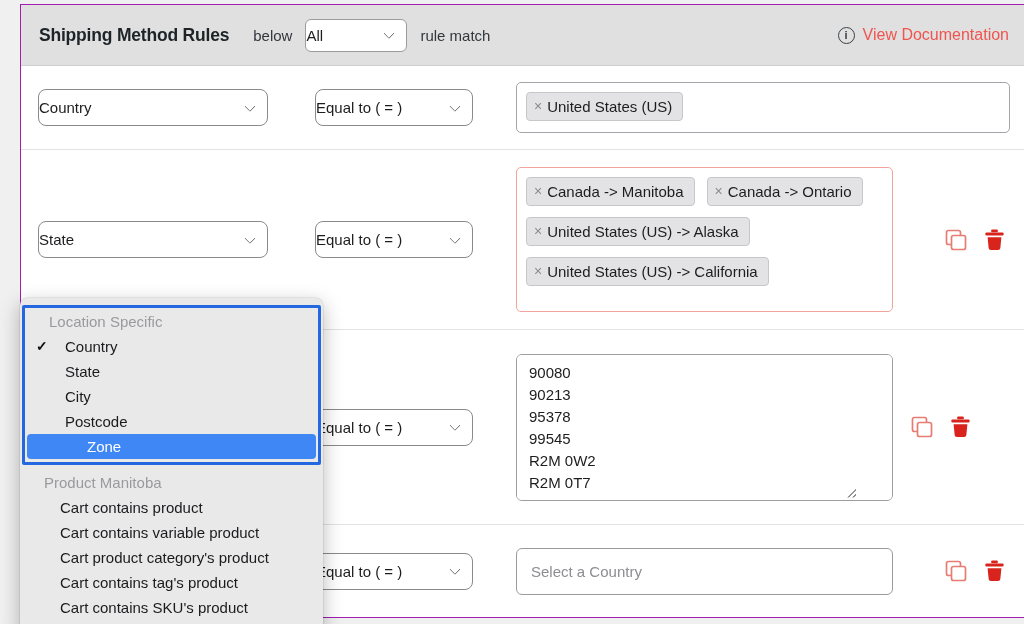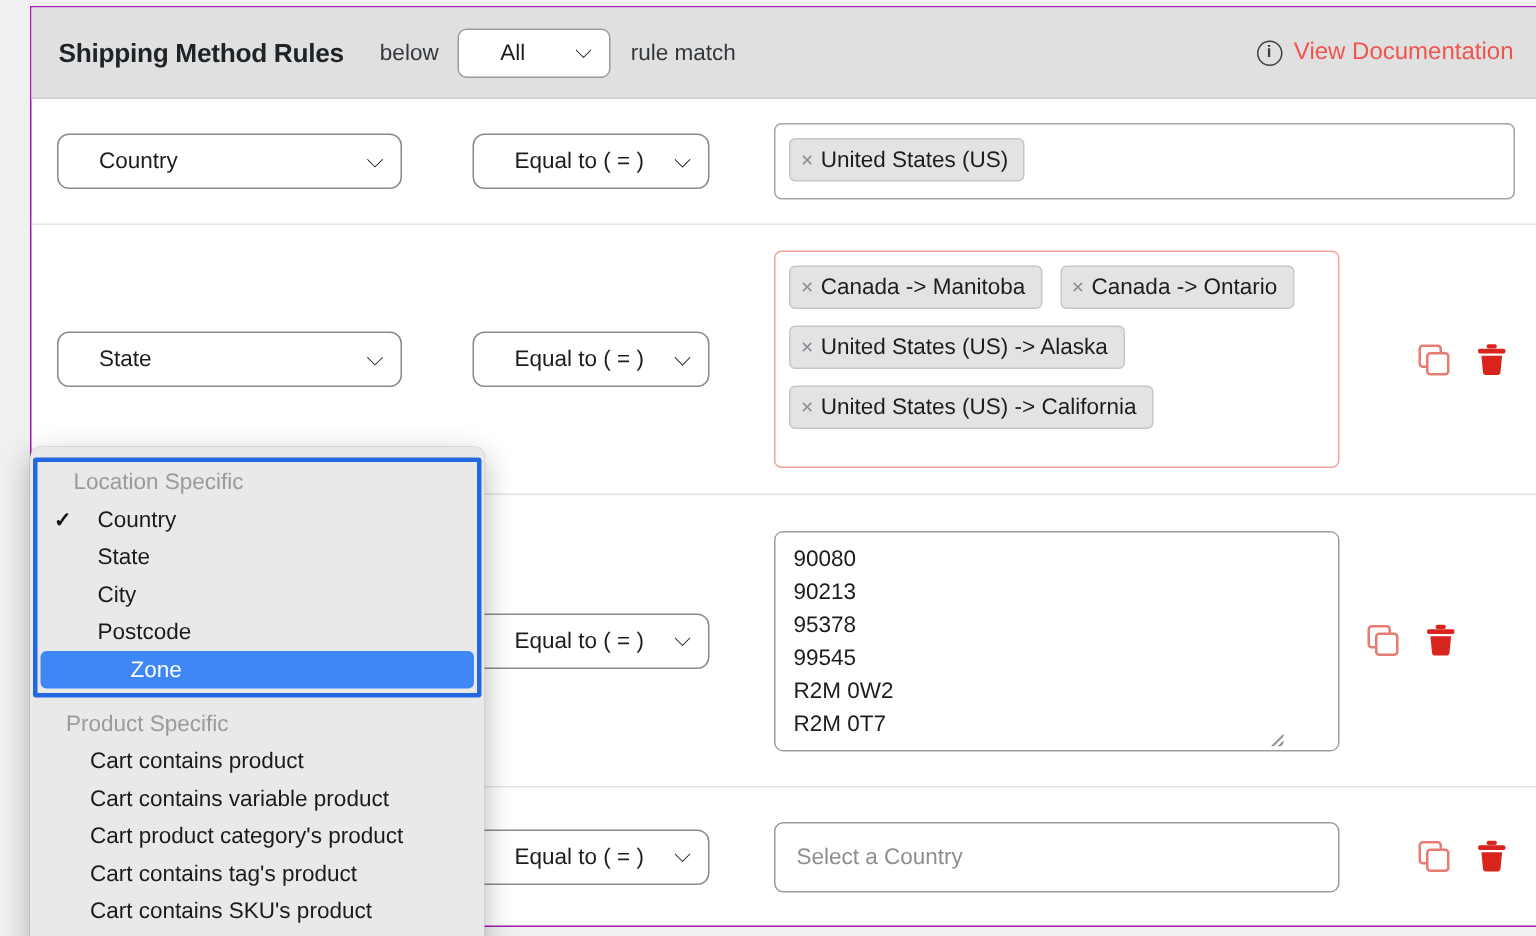--- a/index.html
+++ b/index.html
@@ -26,21 +26,21 @@
     font-family:inherit; font-size:14.5px; font-weight:600; color:#24292e;
     padding:9px 14px; margin-right:14px; cursor:pointer;
   }
   .hdr-text { font-size:15px; color:#32373c; }
   .hdr-below { margin-right:13px; }
   .hdr-rulematch { margin-left:13px; }
   .spacer { flex:1; }
   .select {
     position:relative; display:flex; align-items:center;
     background:#fff; border:1px solid #8a8a8e; border-radius:8px;
-    height:37px; padding:0 30px 0 27px; font-size:15px; color:#1d1d1f;
+    height:37px; padding:0 30px 0 0; font-size:15px; color:#1d1d1f;
   }
   .select .chev {
     position:absolute; right:13px; top:50%;
     width:8px; height:8px; border-right:1.8px solid #3c3c3e; border-bottom:1.8px solid #3c3c3e;
     transform:translateY(-70%) rotate(45deg); border-radius:1px;
   }
   .hdr-select { height:33px; width:102px; border-radius:6px; border-color:#9b9b9e; margin:0; }
   .info-icon {
     display:inline-flex; align-items:center; justify-content:center;
     width:17px; height:17px; border:1.7px solid #3a4046; border-radius:50%;
@@ -264,21 +264,21 @@
     <div class="dd-item">
       <span>City</span>
     </div>
     <div class="dd-item">
       <span>Postcode</span>
     </div>
     <div class="dd-item dd-item-selected">
       <span>Zone</span>
     </div>
   </div>
-  <div class="dd-group-label dd-group-2">Product Specific</div>
+  <div class="dd-group-label dd-group-2">Product Manitoba</div>
   <div class="dd-item">
     <span>Cart contains product</span>
   </div>
   <div class="dd-item">
     <span>Cart contains variable product</span>
   </div>
   <div class="dd-item">
     <span>Cart product category's product</span>
   </div>
   <div class="dd-item">

